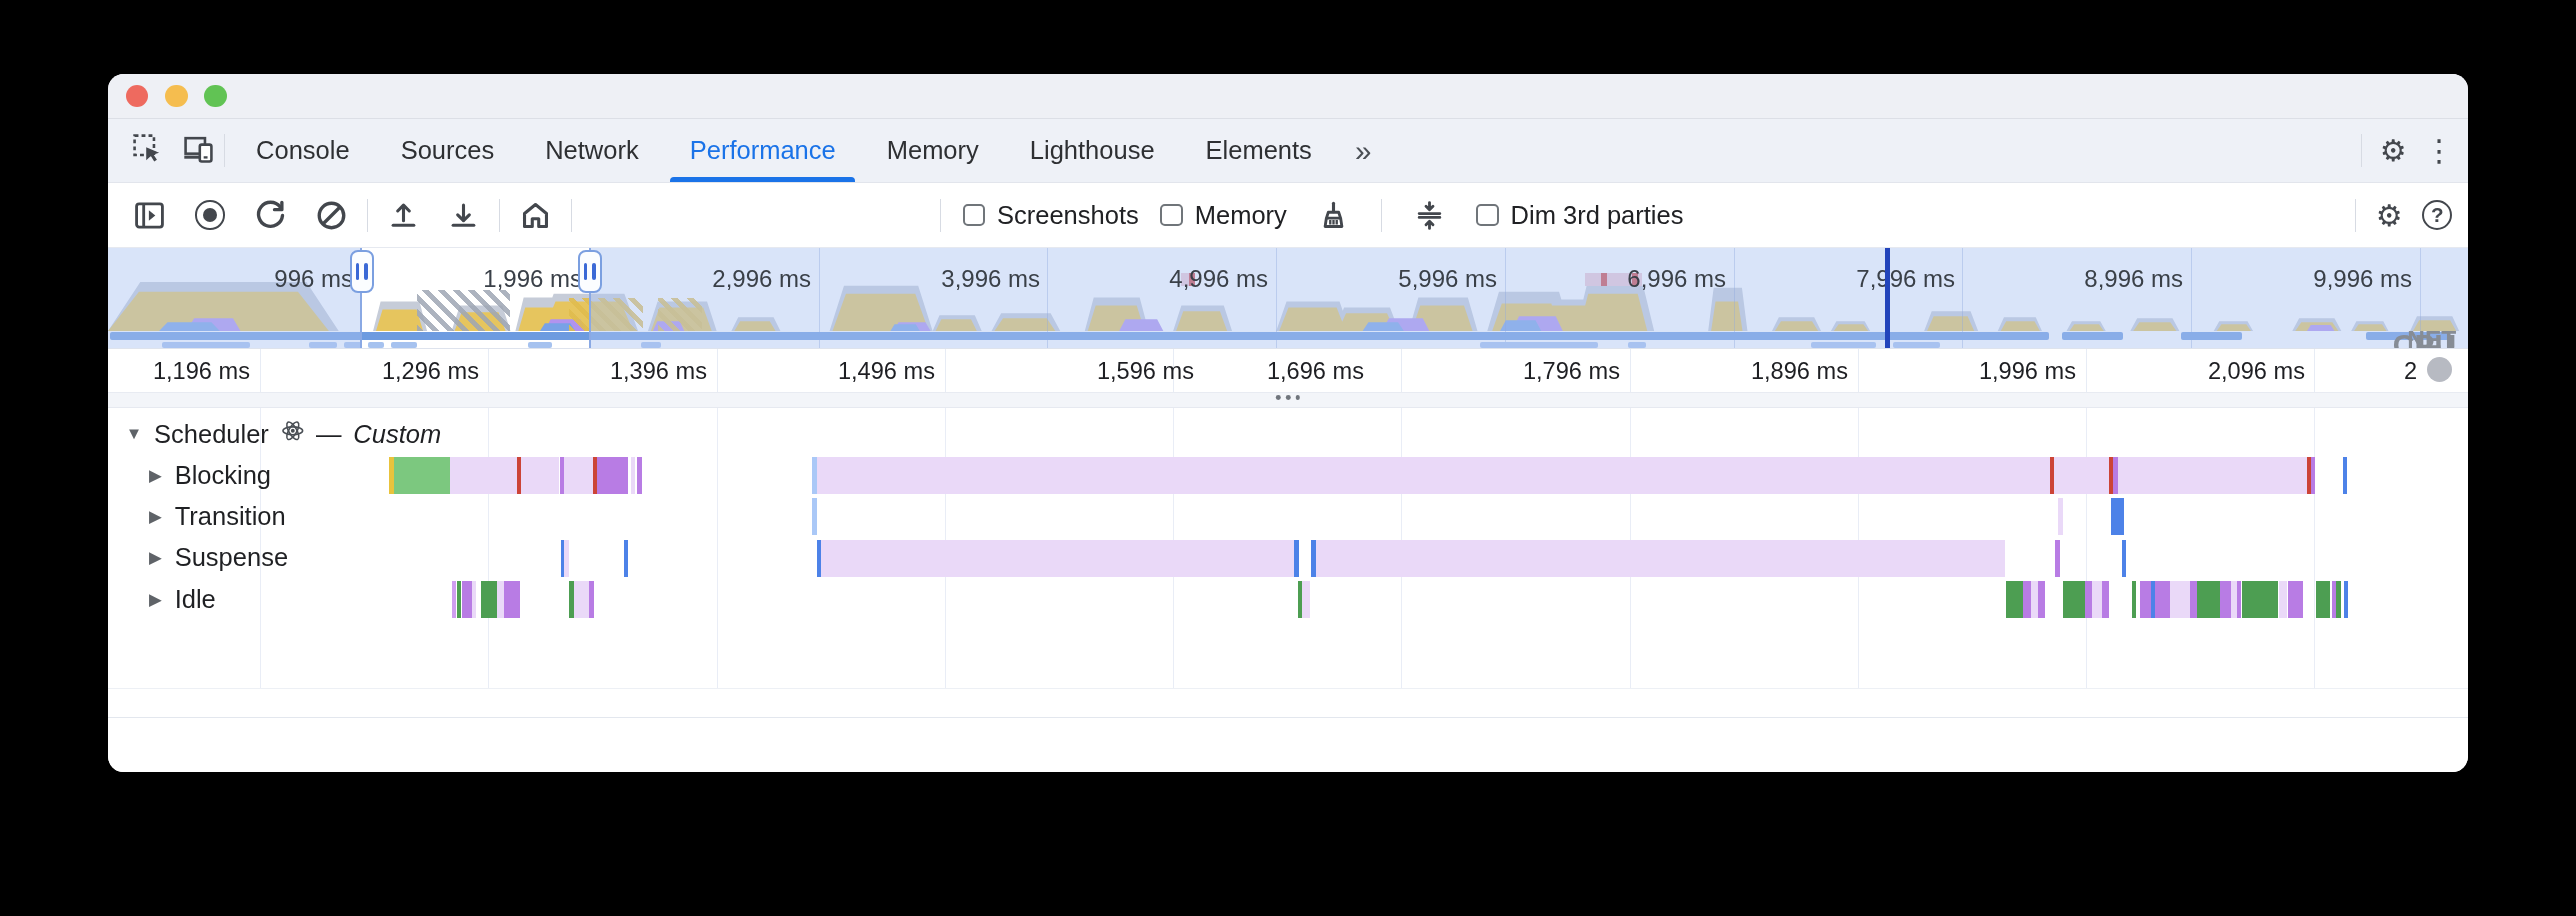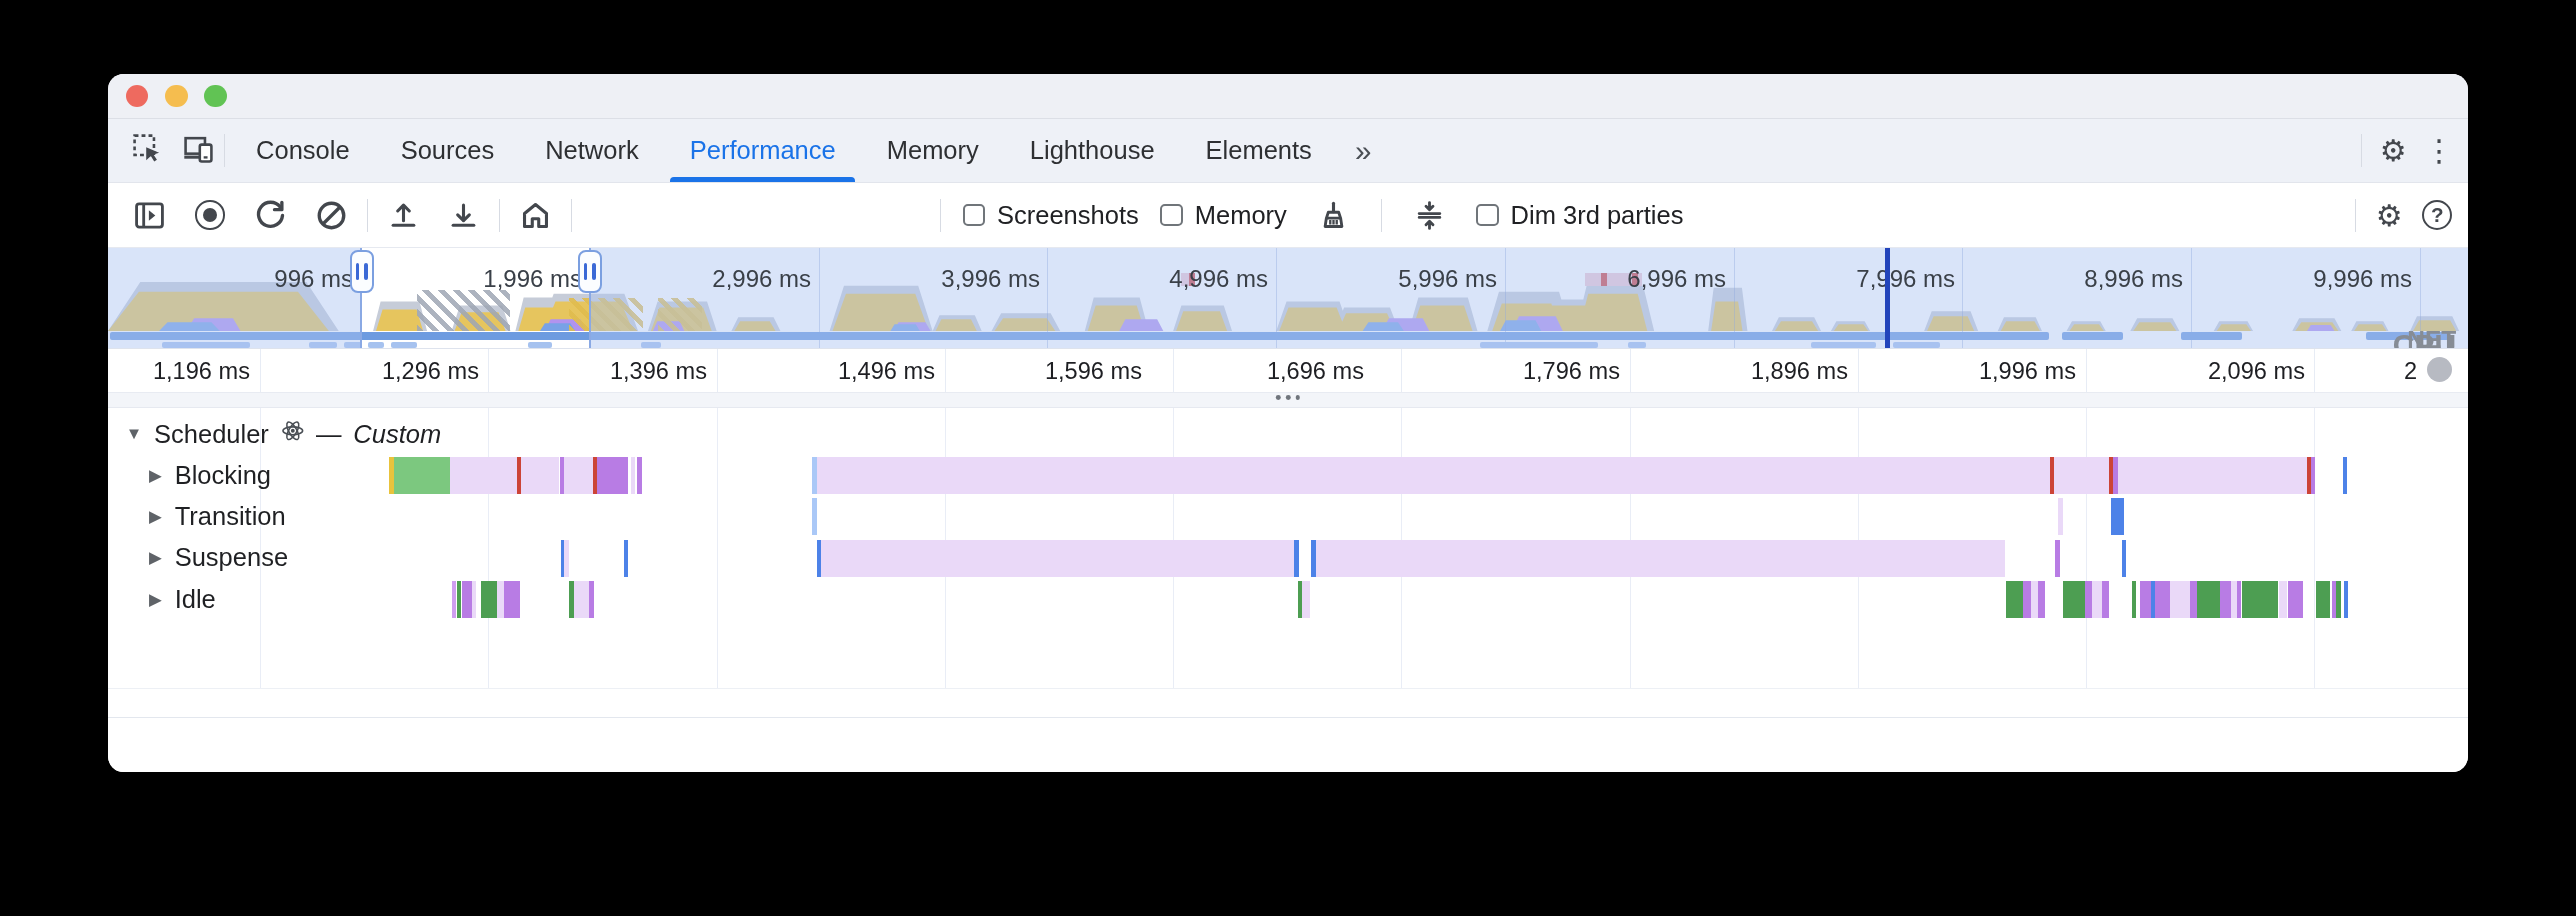--- a/index.html
+++ b/index.html
@@ -304,21 +304,21 @@
     <div class="scroll-dot"></div>
   <div class="dt-grid" style="left: 152px;"></div>
       <div class="dt-lab" style="right: 2218px;">1,196 ms</div>
       <div class="dt-grid" style="left: 380px;"></div>
       <div class="dt-lab" style="right: 1989px;">1,296 ms</div>
       <div class="dt-grid" style="left: 609px;"></div>
       <div class="dt-lab" style="right: 1761px;">1,396 ms</div>
       <div class="dt-grid" style="left: 837px;"></div>
       <div class="dt-lab" style="right: 1533px;">1,496 ms</div>
       <div class="dt-grid" style="left: 1065px;"></div>
-      <div class="dt-lab" style="right: 1326px;">1,596 ms</div>
+      <div class="dt-lab" style="right: 1274px;">1,596 ms</div>
       <div class="dt-grid" style="left: 1293px;"></div>
       <div class="dt-lab" style="right: 1104px;">1,696 ms</div>
       <div class="dt-grid" style="left: 1522px;"></div>
       <div class="dt-lab" style="right: 848px;">1,796 ms</div>
       <div class="dt-grid" style="left: 1750px;"></div>
       <div class="dt-lab" style="right: 620px;">1,896 ms</div>
       <div class="dt-grid" style="left: 1978px;"></div>
       <div class="dt-lab" style="right: 392px;">1,996 ms</div>
       <div class="dt-grid" style="left: 2206px;"></div>
       <div class="dt-lab" style="right: 163px;">2,096 ms</div>

